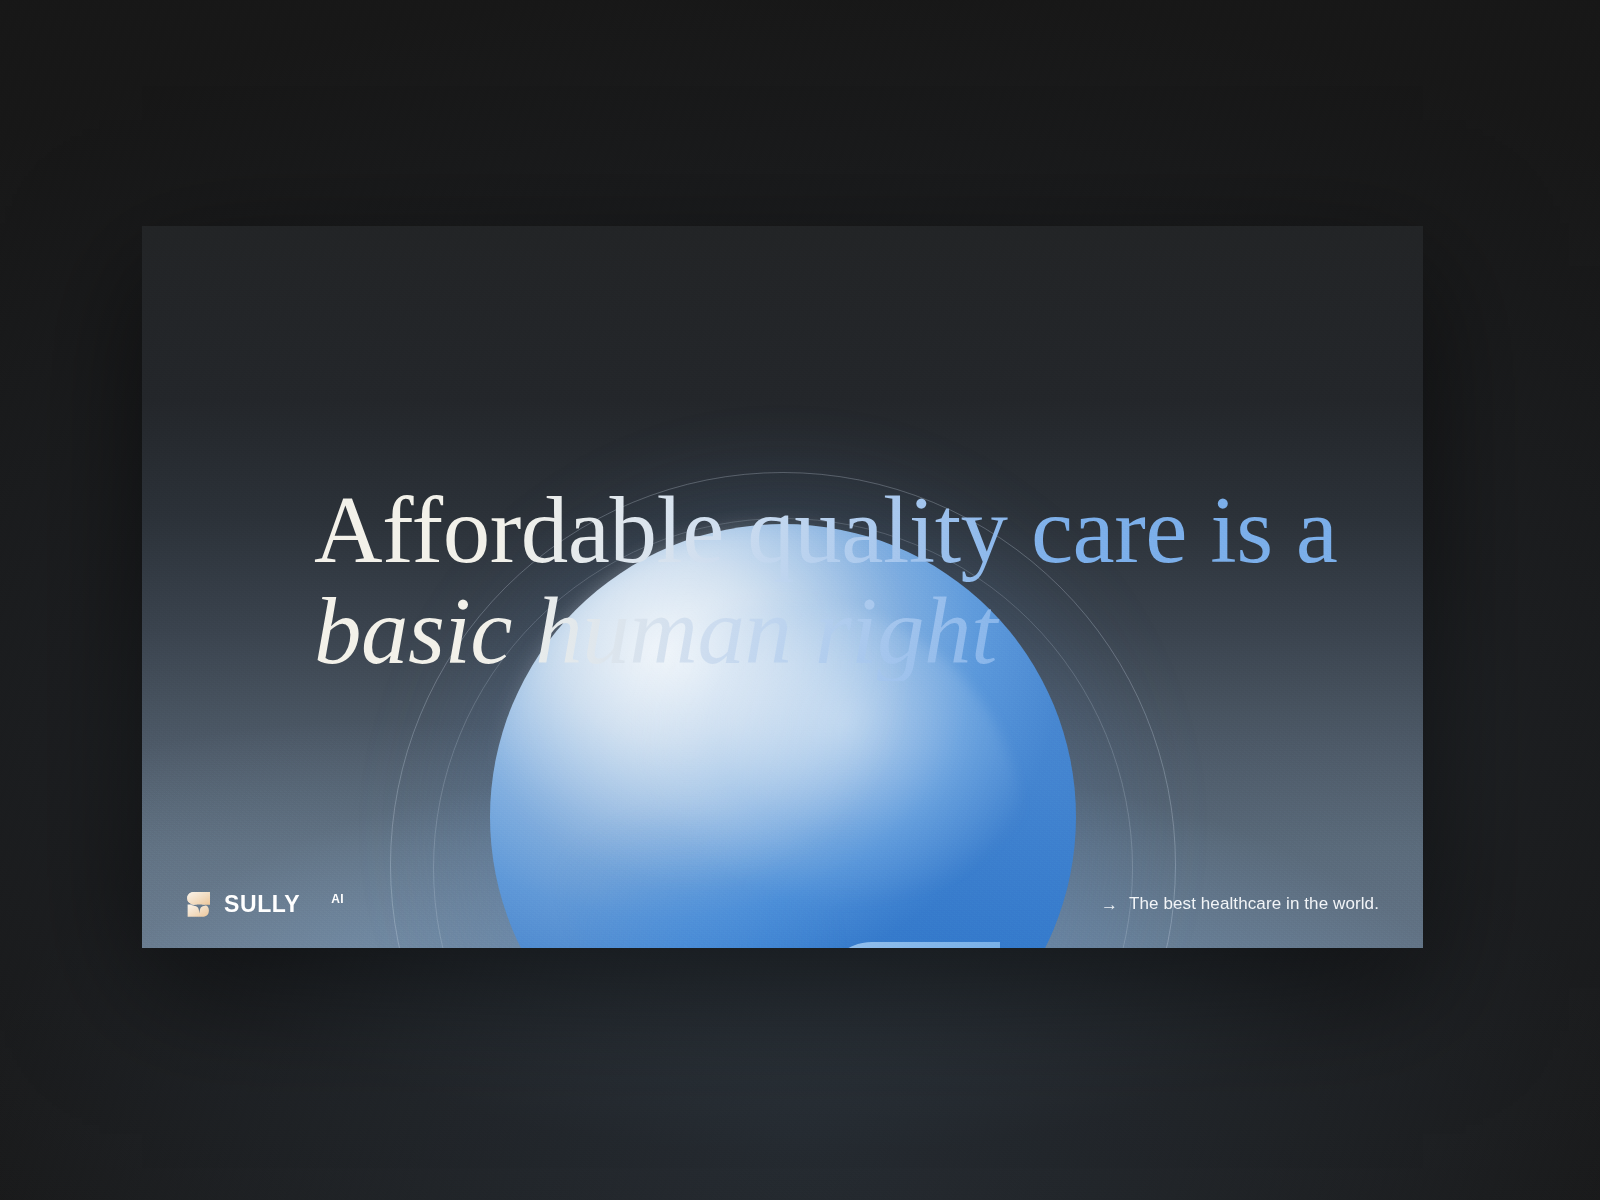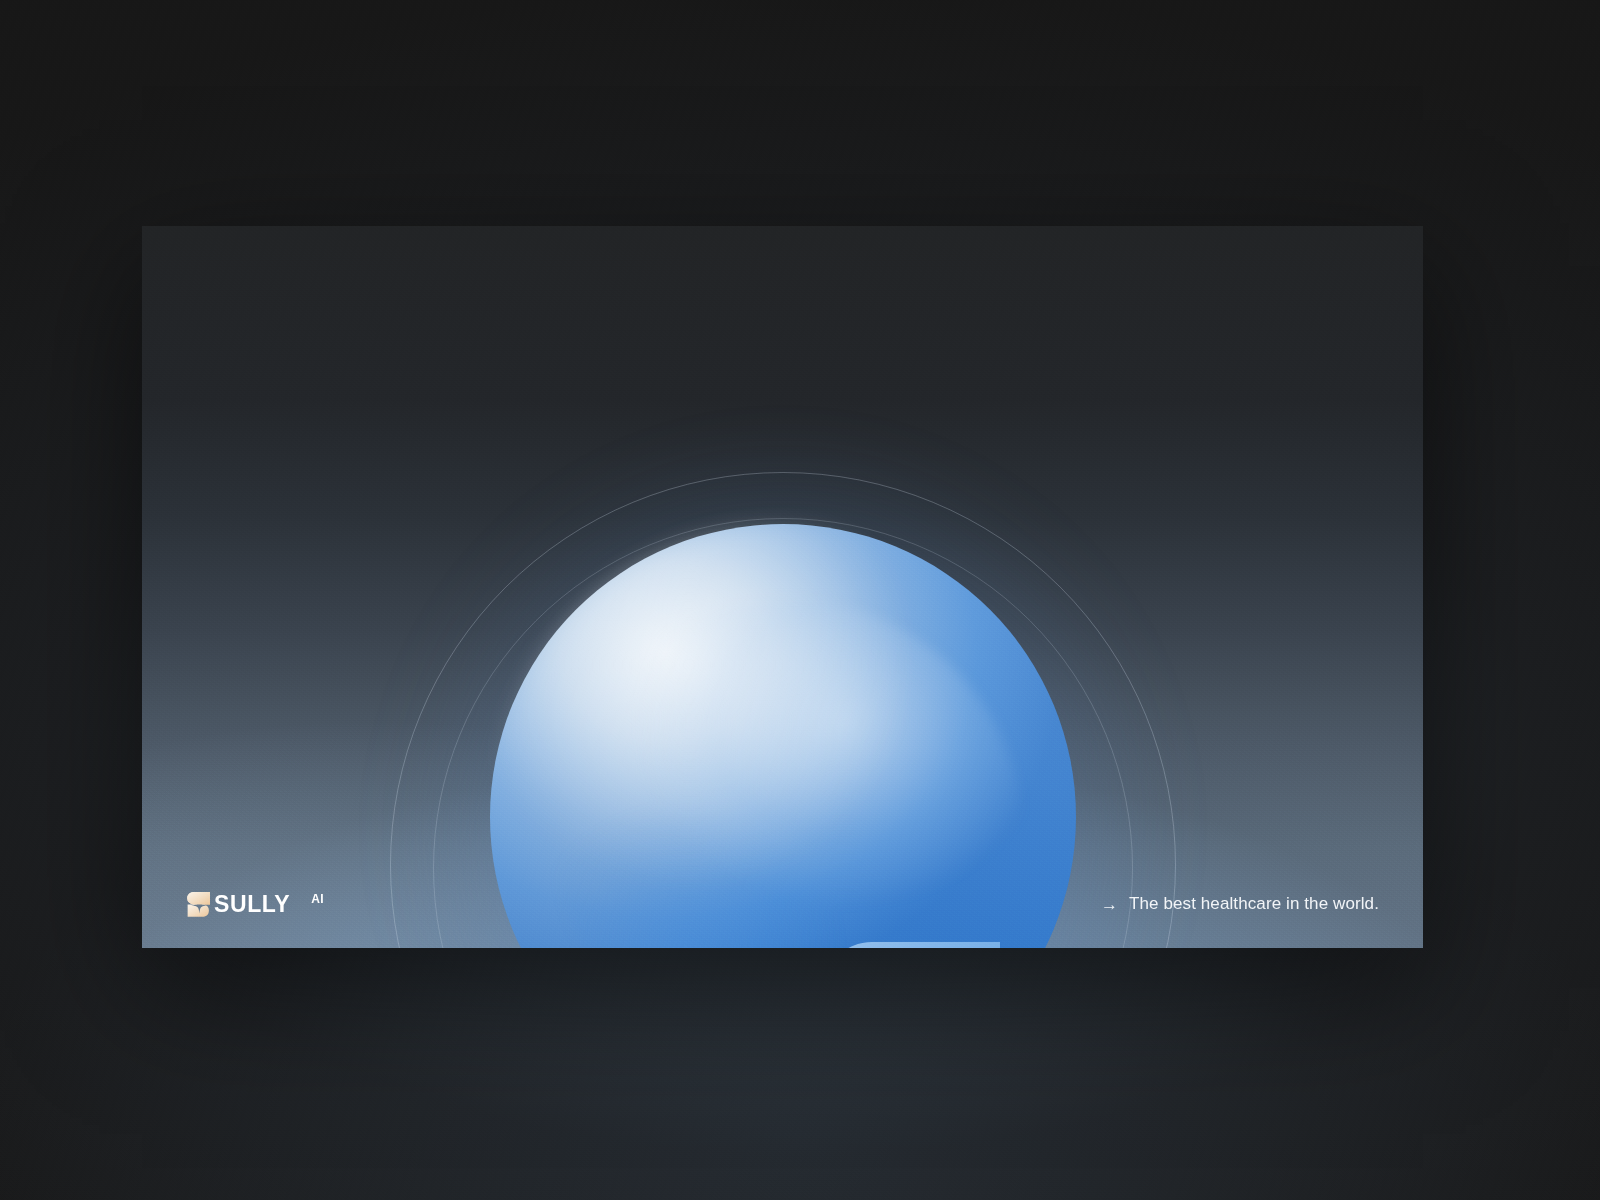--- a/index.html
+++ b/index.html
@@ -177,21 +177,21 @@
     height: 40px;
     padding: 0 44px;
     display: flex;
     align-items: center;
     justify-content: space-between;
   }
 
   .brand {
     display: flex;
     align-items: center;
-    gap: 2px;
+    gap: 12px;
   }
   .brand-mark {
     width: 26px;
     height: 26px;
     flex: 0 0 26px;
   }
   .brand-mark svg { display:block; width:100%; height:100%; }
   .brand-word {
     font-family: "Liberation Sans", sans-serif;
     font-size: 23px;
@@ -282,20 +282,24 @@
 
         <g mask="url(#mBot)">
           <path d="M12 106 H140 A49 49 0 0 1 140 200 H12 Z" fill="url(#gBot)"></path>
         </g>
 
         <path d="M104 36 C108 90 114 96 168 100 C114 104 108 110 104 164 C100 110 94 104 40 100 C94 96 100 90 104 36 Z" fill="#2f6fbc" opacity=".55"></path>
         <path d="M58 26 C60 48 64 52 86 55 C64 58 60 62 58 84 C56 62 52 58 30 55 C52 52 56 48 58 26 Z" fill="#2f6fbc" opacity=".55"></path>
       </svg>
     </div>
 
+    <h1 class="headline">
+      <span>Affordable quality </span><span>care is a</span><br>
+      <span class="ital">basic human right</span>
+    </h1>
 
     <div class="footer">
 
       <div class="brand">
         <span class="brand-mark">
           <svg viewBox="0 0 26 26" xmlns="http://www.w3.org/2000/svg">
             <defs>
               <linearGradient id="bm" x1="0" y1="0" x2="1" y2="1">
                 <stop offset="0%" stop-color="#fbf4ea"></stop>
                 <stop offset="55%" stop-color="#f3ddc2"></stop>

